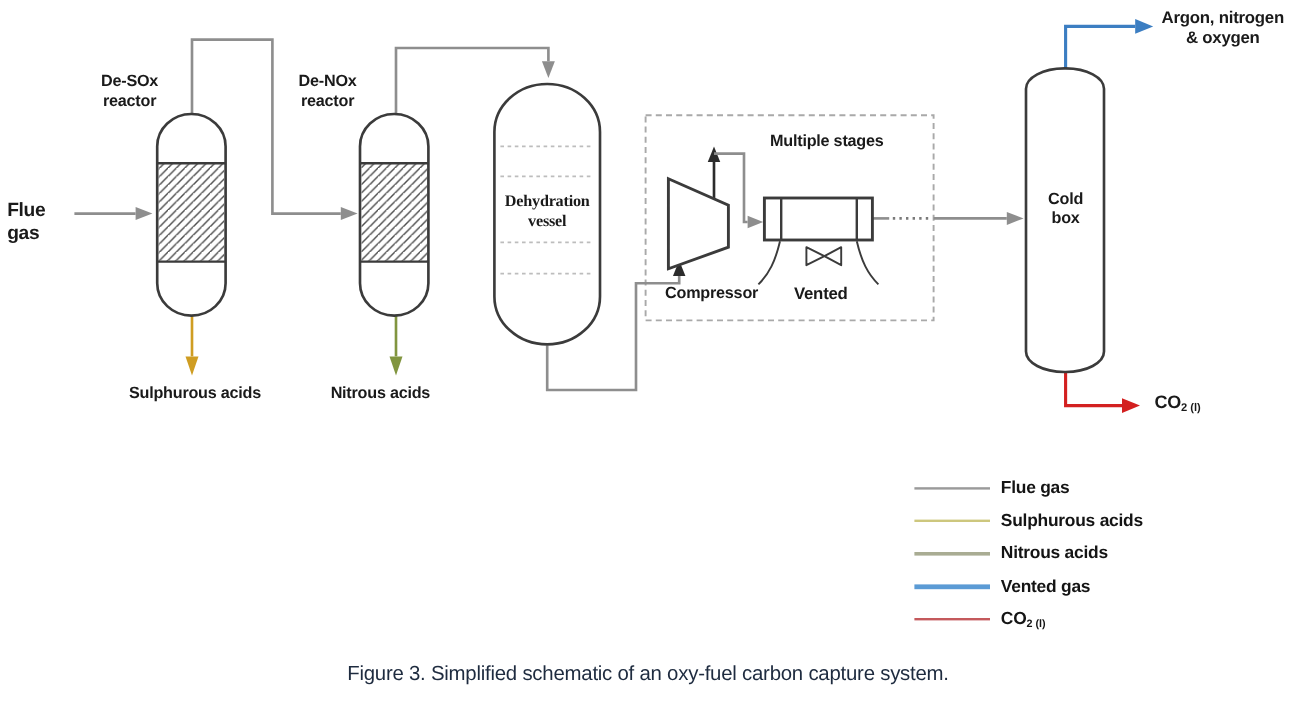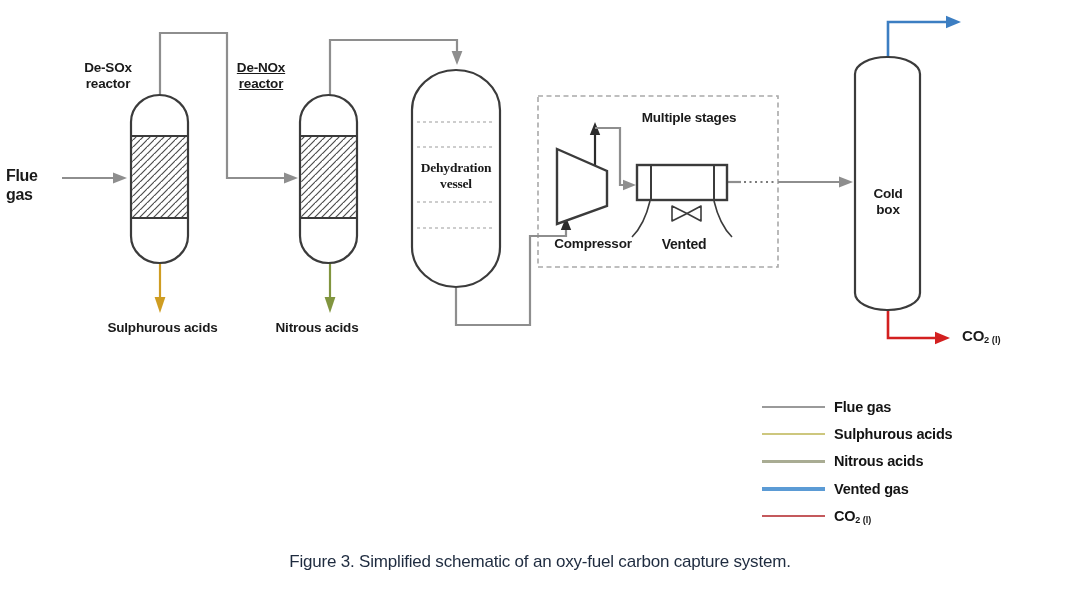--- a/index.html
+++ b/index.html
@@ -128,35 +128,37 @@
     <g>
       <rect x="855" y="57" width="65" height="253" rx="32" ry="17" fill="#ffffff" stroke="#3b3b3b" stroke-width="2.2"></rect>
     </g>
   </svg>
 
   <div class="lbl lbl-left flue-in" style="left:6px;top:167px;width:56px;">Flue gas</div>
 
   <div class="lbl" style="left:70px;top:60px;width:76px;">De-SOx
 reactor</div>
 
-  <div class="lbl" style="left:223px;top:60px;width:76px;text-decoration:underline;">De-NOx
+  <div class="lbl" style="left:235px;top:60px;width:76px;">De-NOx
 reactor</div>
 
   <div class="lbl" style="left:406px;top:160px;width:100px;font-family:Liberation Serif, serif;">Dehydration
 vessel</div>
 
   <div class="lbl" style="left:636px;top:110px;width:106px;">Multiple stages</div>
 
   <div class="lbl" style="left:548px;top:236px;width:90px;">Compressor</div>
 
   <div class="lbl" style="left:649px;top:236px;width:70px;font-size:14px;">Vented</div>
 
-  <div class="lbl" style="left:858px;top:158px;width:60px;margin-top:28px;">Cold
+  <div class="lbl" style="left:858px;top:158px;width:60px;">Cold
 box</div>
 
+  <div class="lbl argon" style="left:958px;top:6px;width:122px;">Argon, nitrogen
+&amp; oxygen</div>
 
   <div class="lbl lbl-left co2out" style="left:962px;top:327px;width:70px;"><span>CO</span><span class="sub">2 (l)</span></div>
 
   <div class="lbl" style="left:100px;top:320px;width:125px;">Sulphurous acids</div>
 
   <div class="lbl" style="left:262px;top:320px;width:110px;">Nitrous acids</div>
 
   <div class="legend">
     <div class="legend-row">
       <span class="legend-swatch" style="background: rgb(154, 154, 154);"></span>

